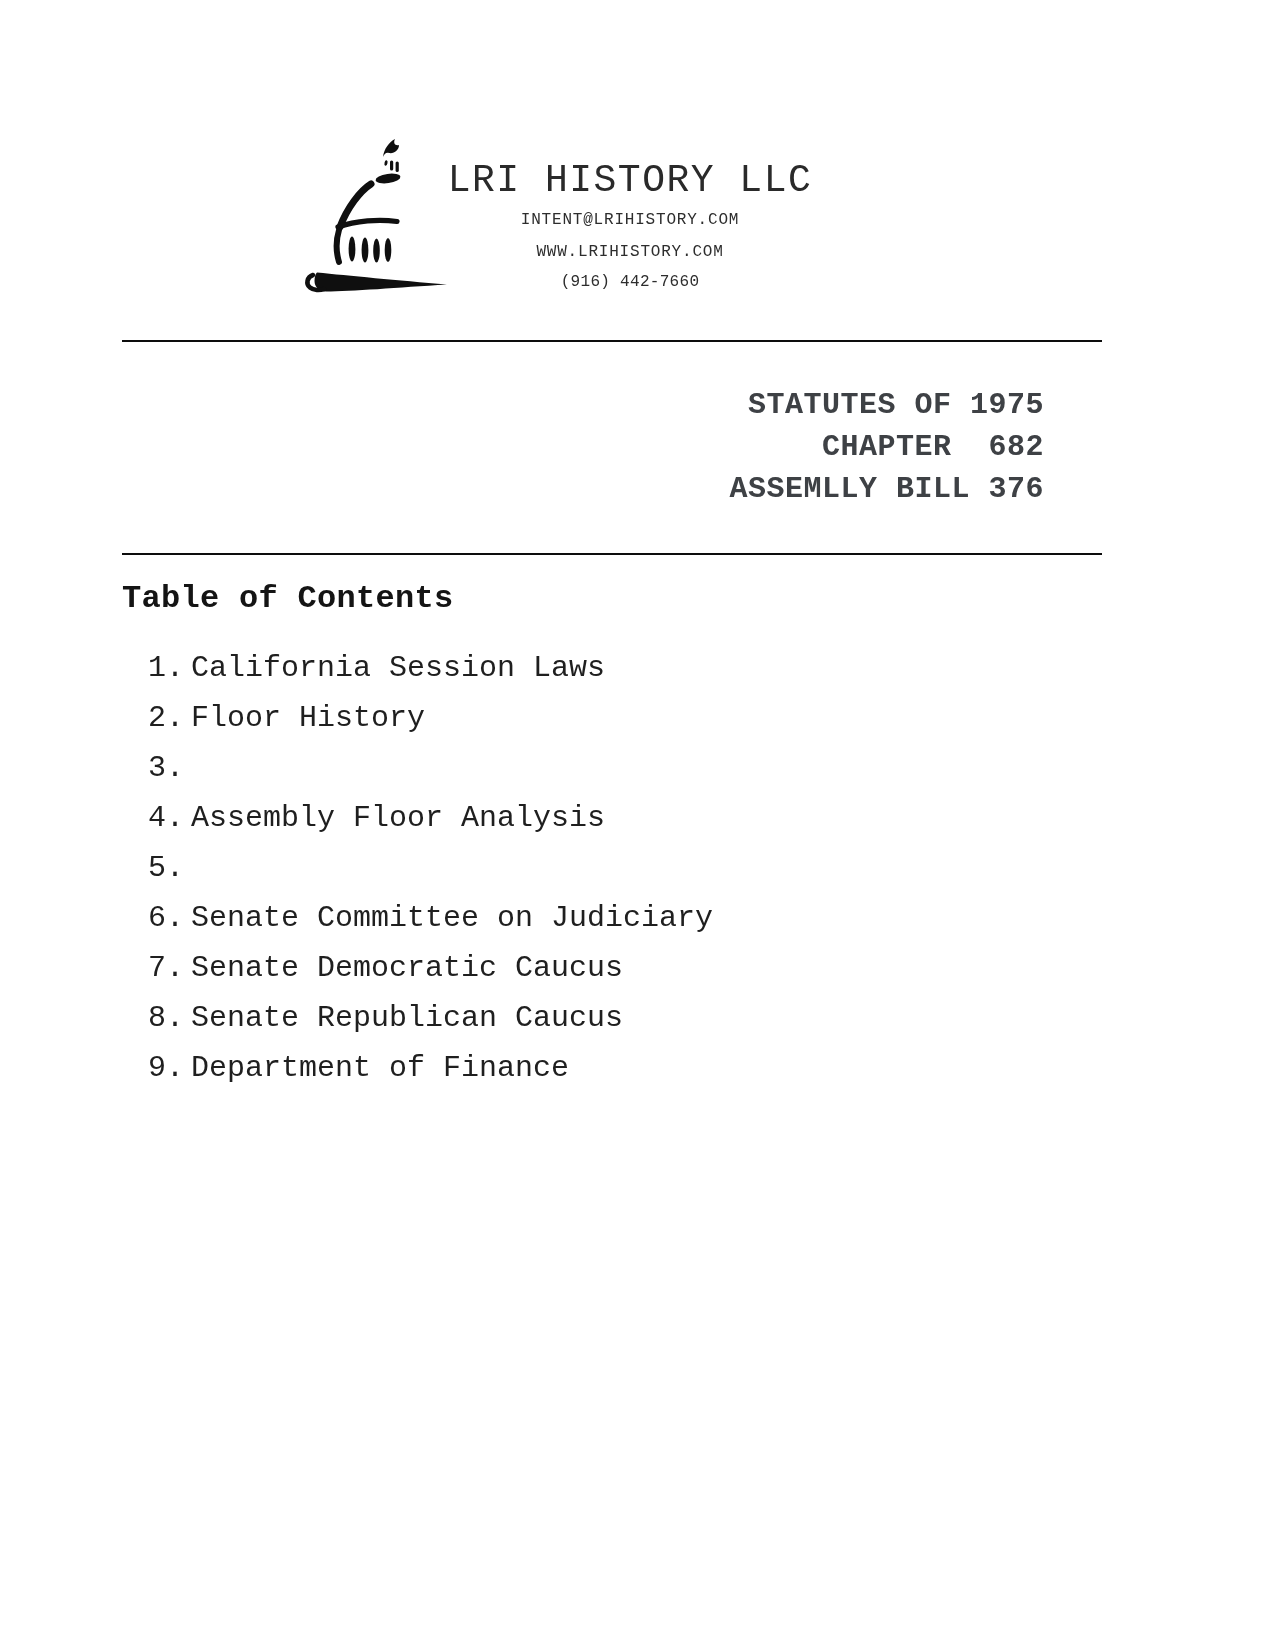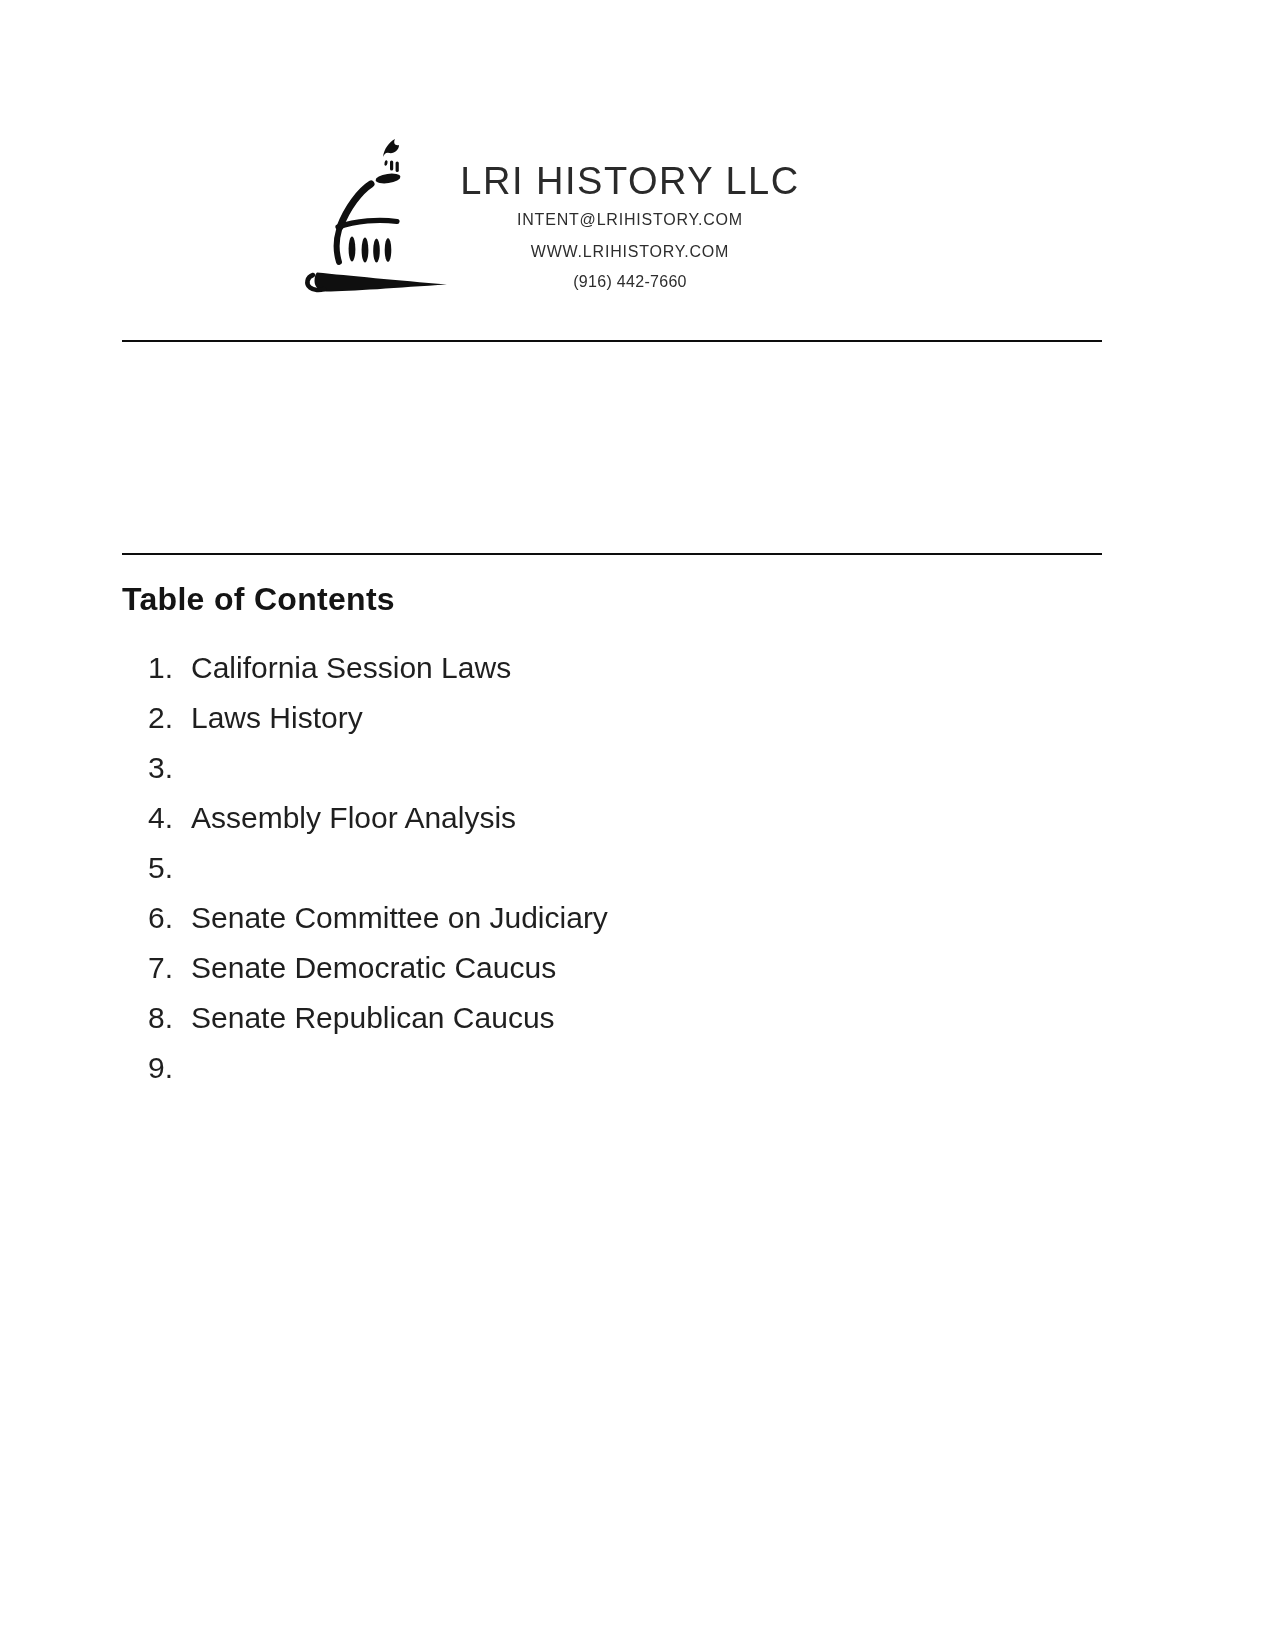--- a/index.html
+++ b/index.html
@@ -5,21 +5,21 @@
   html, body {
     margin: 0;
     padding: 0;
     background: #ffffff;
   }
   .page {
     position: relative;
     width: 1276px;
     height: 1651px;
     background: #ffffff;
-    font-family: Liberation Sans, sans-serif;
+    font-family: Liberation Mono, monospace;
     overflow: hidden;
   }
 
   
   .logo {
     position: absolute;
     left: 293px;
     top: 121px;
     width: 172px;
     height: 176px;
@@ -155,31 +155,36 @@
   <div class="letterhead">
     <div class="company">LRI HISTORY LLC</div>
     <div class="contact-line email">INTENT@LRIHISTORY.COM</div>
     <div class="contact-line website">WWW.LRIHISTORY.COM</div>
     <div class="contact-line phone">(916) 442-7660</div>
   </div>
 
   <div class="rule rule-top"></div>
   <div class="rule rule-bottom"></div>
 
+  <div class="statutes">
+    <div class="statute-line">STATUTES OF 1975</div>
+    <div class="statute-line">CHAPTER  682</div>
+    <div class="statute-line">ASSEMLLY BILL 376</div>
+  </div>
 
   <h1 class="toc-title">Table of Contents</h1>
 
   <ol class="toc-list">
     <li class="toc-item">
       <span class="toc-num">1.</span>
       <span class="toc-label">California Session Laws</span>
     </li>
     <li class="toc-item">
       <span class="toc-num">2.</span>
-      <span class="toc-label">Laws History</span>
+      <span class="toc-label">Floor History</span>
     </li>
     <li class="toc-item">
       <span class="toc-num">3.</span>
     </li>
     <li class="toc-item">
       <span class="toc-num">4.</span>
       <span class="toc-label">Assembly Floor Analysis</span>
     </li>
     <li class="toc-item">
       <span class="toc-num">5.</span>
@@ -191,16 +196,17 @@
     <li class="toc-item">
       <span class="toc-num">7.</span>
       <span class="toc-label">Senate Democratic Caucus</span>
     </li>
     <li class="toc-item">
       <span class="toc-num">8.</span>
       <span class="toc-label">Senate Republican Caucus</span>
     </li>
     <li class="toc-item">
       <span class="toc-num">9.</span>
+      <span class="toc-label">Department of Finance</span>
     </li>
   </ol>
 
 </div>
 
 </body></html>

